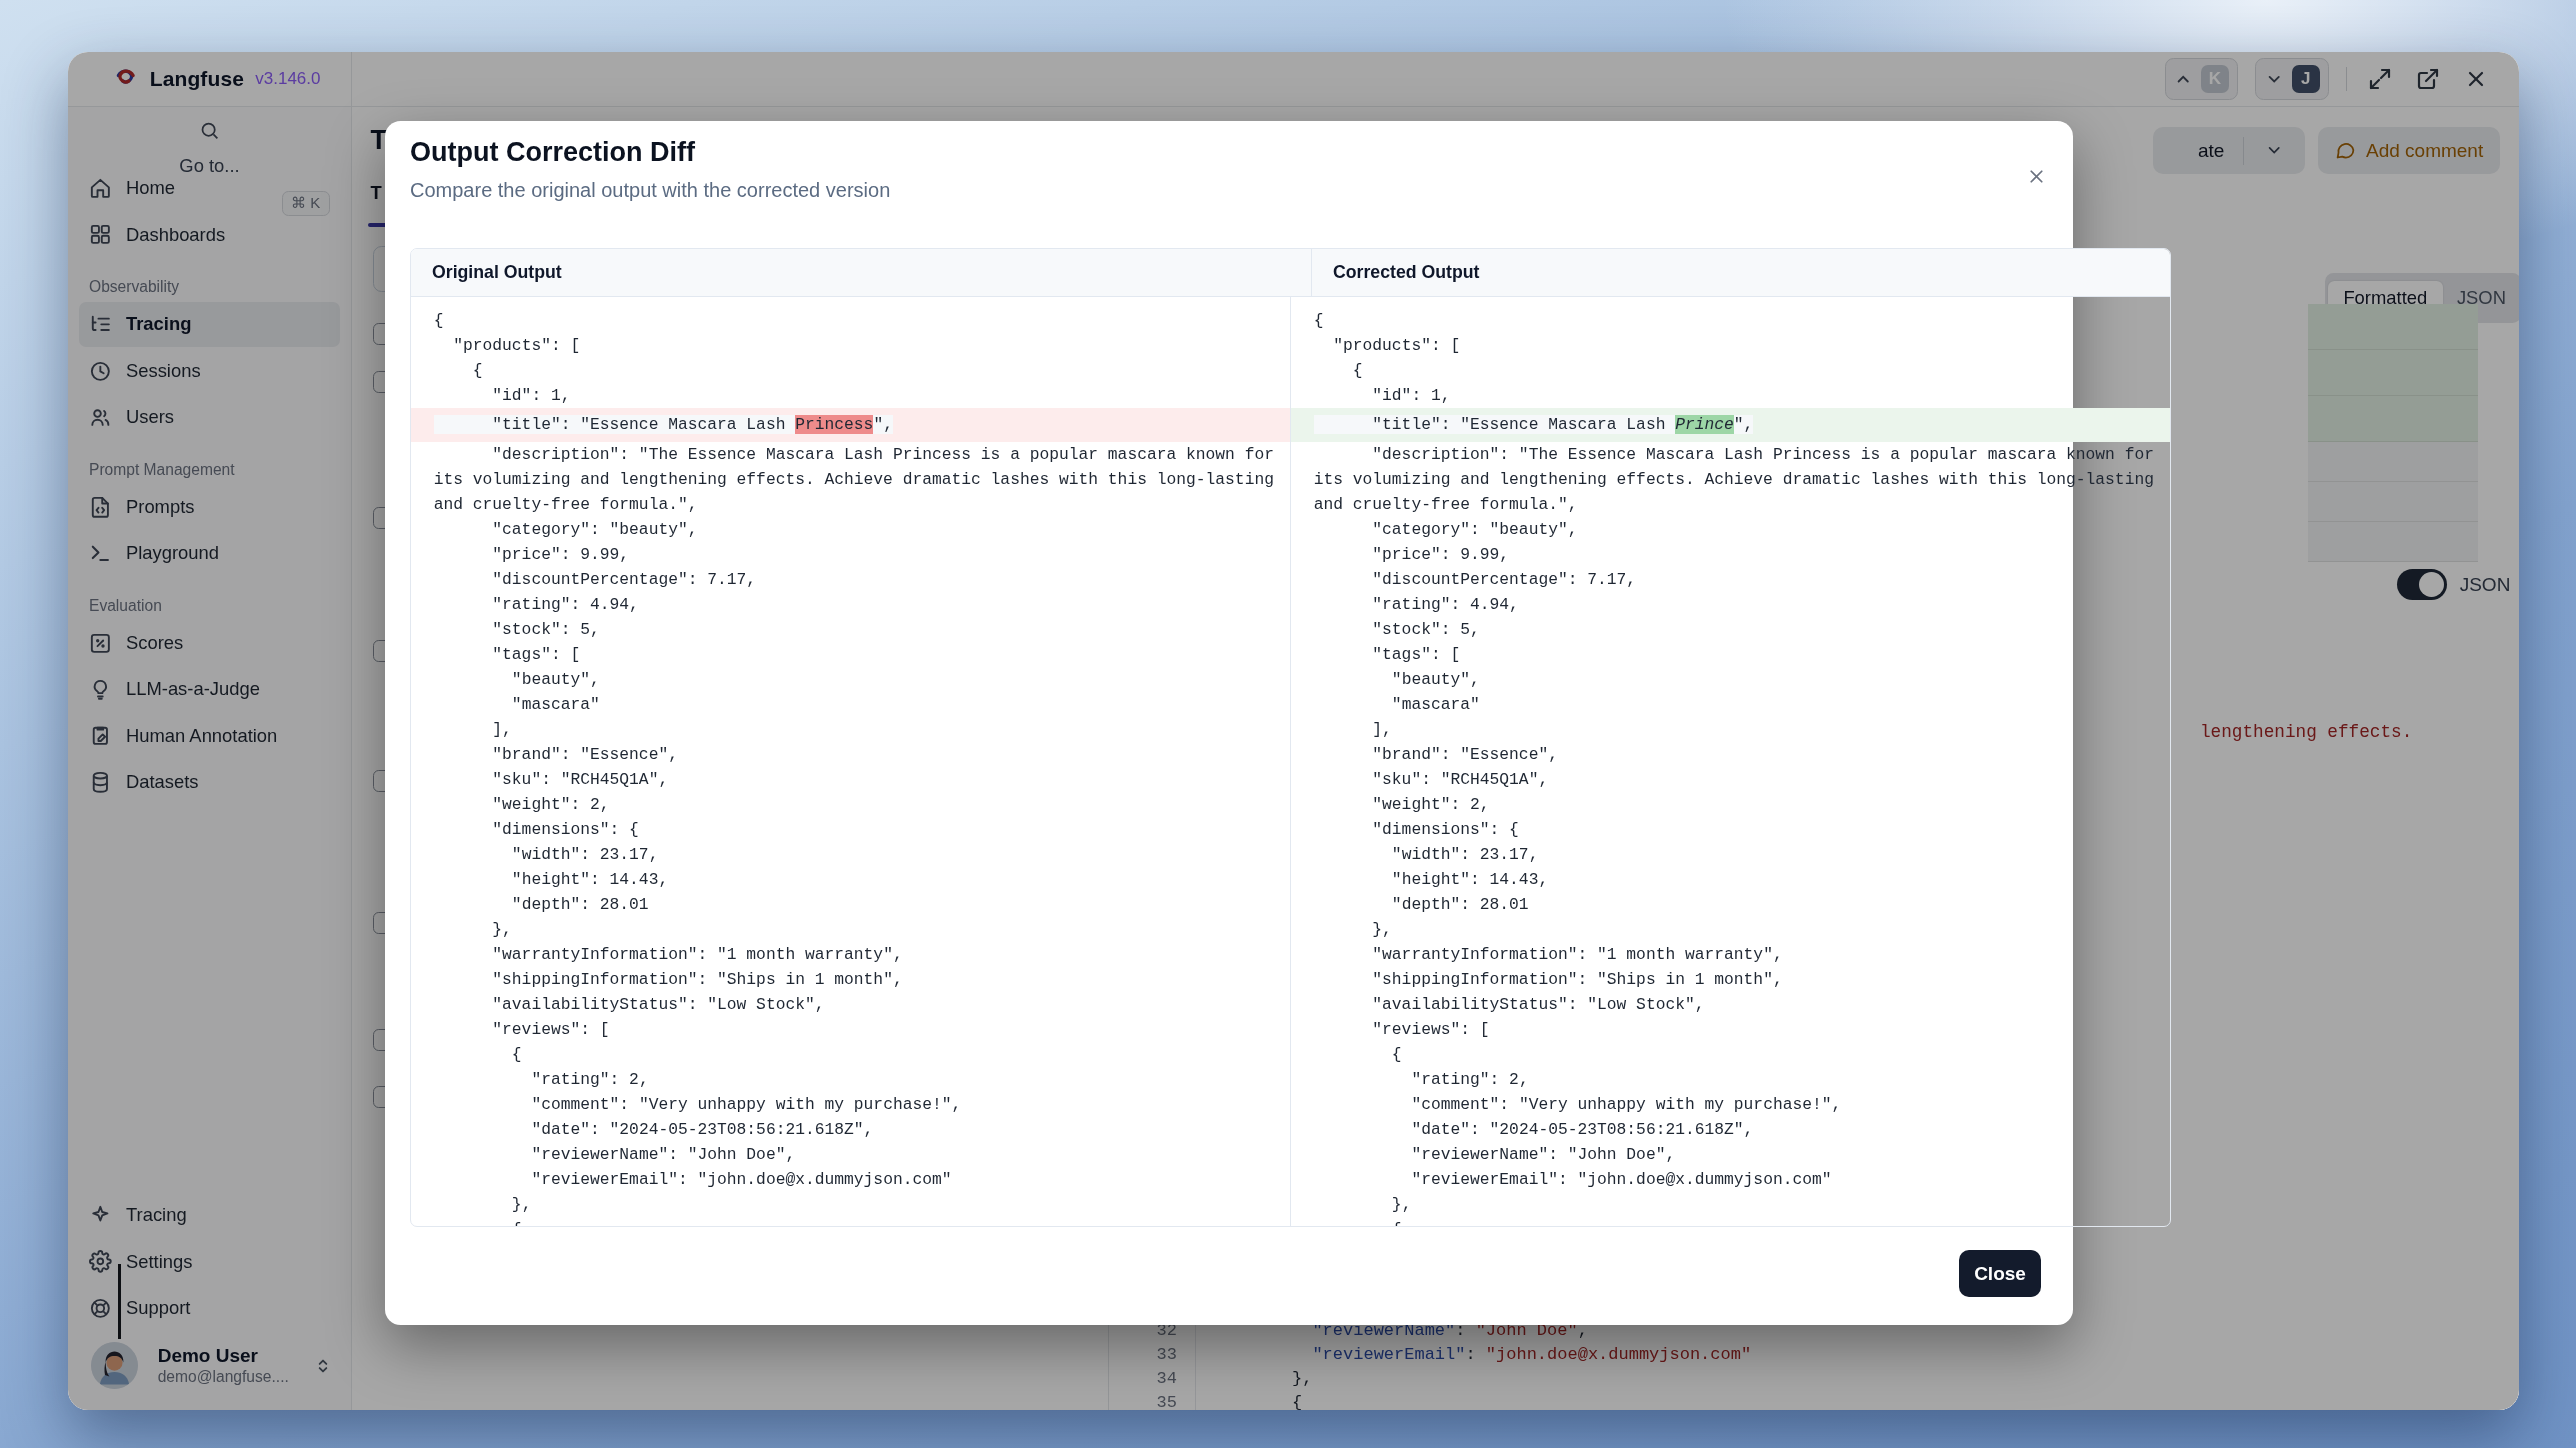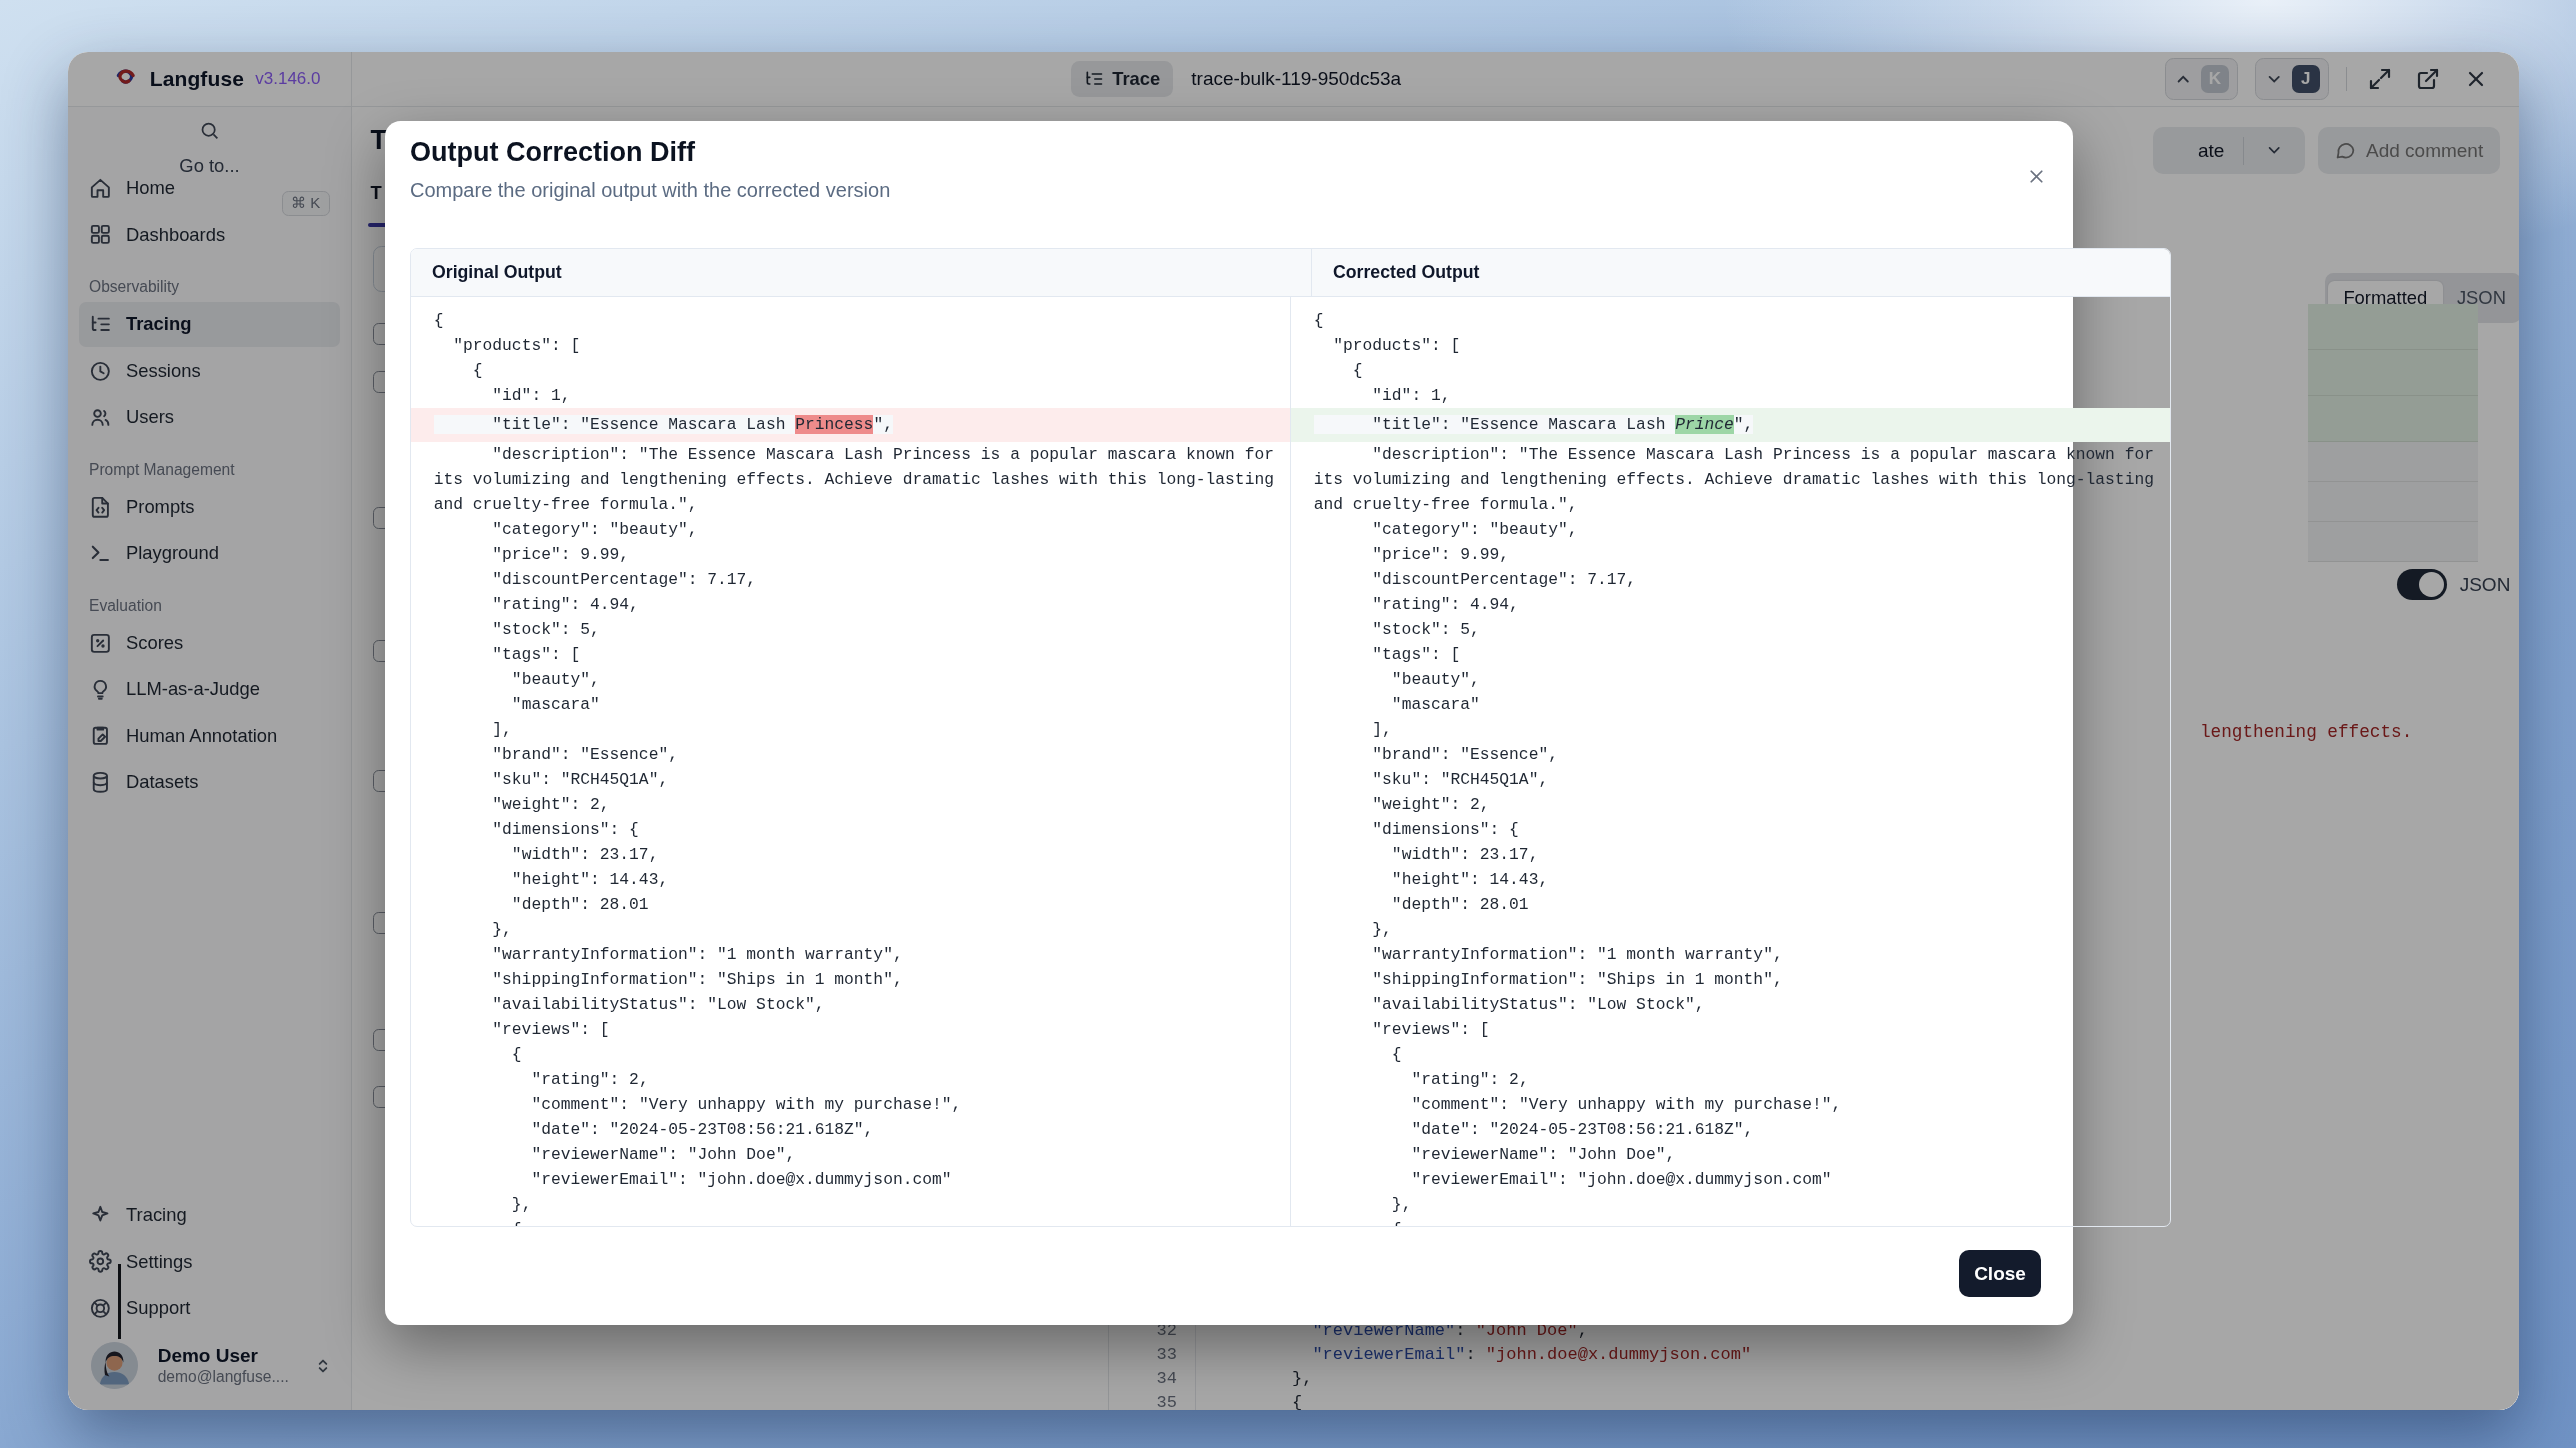--- a/index.html
+++ b/index.html
@@ -55,21 +55,21 @@
   .main{position:absolute;left:284px;top:55px;right:0;bottom:0;background:#fff;}
   .pg-title{position:absolute;left:18.4px;top:18.4px;font-size:27px;font-weight:700;color:#0f172a;}
   .pg-tab{position:absolute;left:18.4px;top:75px;font-size:18.4px;font-weight:600;color:#111827;}
   .pg-tab-underline{position:absolute;left:15.6px;top:116px;width:30px;height:4.2px;background:var(--accent,#3a38a6);border-radius:2.1px;}
   .search-frag{position:absolute;left:21px;top:139px;width:212px;height:44px;border:1.4px solid #cbd5e1;border-radius:8.5px;}
   .chk{position:absolute;left:21px;width:20px;height:20px;border:1.4px solid #8b929d;border-radius:5.7px;background:#fff;}
   .split-btn{position:absolute;left:1801px;top:20px;height:47px;display:flex;align-items:center;background:#e9ebee;border-radius:10px;}
   .split-btn .a{padding:0 18.4px 0 45px;font-size:19px;font-weight:500;color:#111827;}
   .split-btn .d{width:0.7px;height:28px;background:#cdd2d8;}
   .split-btn .b{width:61px;display:flex;justify-content:center;color:#374151;}
-  .addc-btn{position:absolute;left:1966px;top:20px;height:47px;display:flex;align-items:center;gap:10px;background:#e9ebee;border-radius:10px;padding:0 17px;font-size:19px;font-weight:500;color:#737373;}
+  .addc-btn{position:absolute;left:1966px;top:20px;height:47px;display:flex;align-items:center;gap:10px;background:#e9ebee;border-radius:10px;padding:0 17px;font-size:19px;font-weight:500;color:#a16207;}
   .seg{position:absolute;left:1973px;top:166px;height:44px;display:flex;align-items:center;background:#e2e4e9;border-radius:8.5px;padding:2.8px;gap:1.4px;}
   .seg .on{background:#fff;border-radius:6.4px;padding:5.7px 15.6px;font-size:18.4px;font-weight:500;color:#111827;box-shadow:0 0.7px 2.1px rgba(0,0,0,.15);}
   .seg .off{padding:5.7px 12.7px;font-size:18.4px;color:#4b5563;}
   .io-rows{position:absolute;left:1956px;top:197px;width:170px;}
   .io-rows .r{border-bottom:0.7px solid rgba(0,0,0,.08);}
   .io-rows .g{background:#e3f0e4;height:45px;}
   .io-rows .w{background:#f2f3f5;height:39px;}
   .json-switch{position:absolute;left:2045px;top:462px;display:flex;align-items:center;gap:12.7px;}
   .switch{width:50px;height:31px;border-radius:15.6px;background:#1f2937;position:relative;}
   .switch::after{content:'';position:absolute;right:2.8px;top:2.8px;width:25.5px;height:25.5px;border-radius:50%;background:#fff;}
@@ -115,35 +115,20 @@
         <svg width="25.5" height="25.5" viewBox="0 0 24 24" fill="none" stroke-width="3" stroke-linecap="round">
           <path d="M5 9 C8 3.5, 15 3.5, 17 8 C19 12.5, 13 17, 9 14" stroke="#2a3aa0"></path>
           <path d="M19 9 C16 3.5, 9 3.5, 7 8 C5 12.5, 11 17, 15 14" stroke="#b02a2a"></path>
         </svg>
       </span>
       <span class="logo-name">Langfuse</span>
       <span class="logo-ver">v3.146.0</span>
     </div>
 
 
-    <div class="tb-center">
-      <span class="trace-pill">
-        <span>
-          <svg width="20" height="20" viewBox="0 0 24 24" fill="none" stroke="#1f2733" stroke-width="2" stroke-linecap="round">
-              <path d="M21 6H10"></path>
-              <path d="M21 12h-8"></path>
-              <path d="M21 18h-8"></path>
-              <path d="M4 4v12c0 1.1.9 2 2 2h1"></path>
-              <path d="M4 10h3"></path>
-            </svg>
-        </span>
-        <span>Trace</span>
-      </span>
-      <span class="trace-id">trace-bulk-119-950dc53a</span>
-    </div>
 
     <div class="tb-right">
       <span class="key-pill">
         <svg width="18.4" height="18.4" viewBox="0 0 24 24" fill="none" stroke="#3f4756" stroke-width="2.4" stroke-linecap="round">
             <path d="M6 15l6-6 6 6"></path>
           </svg>
         <span class="kbd gray">K</span>
       </span>
       <span class="key-pill">
         <svg width="18.4" height="18.4" viewBox="0 0 24 24" fill="none" stroke="#3f4756" stroke-width="2.4" stroke-linecap="round">

